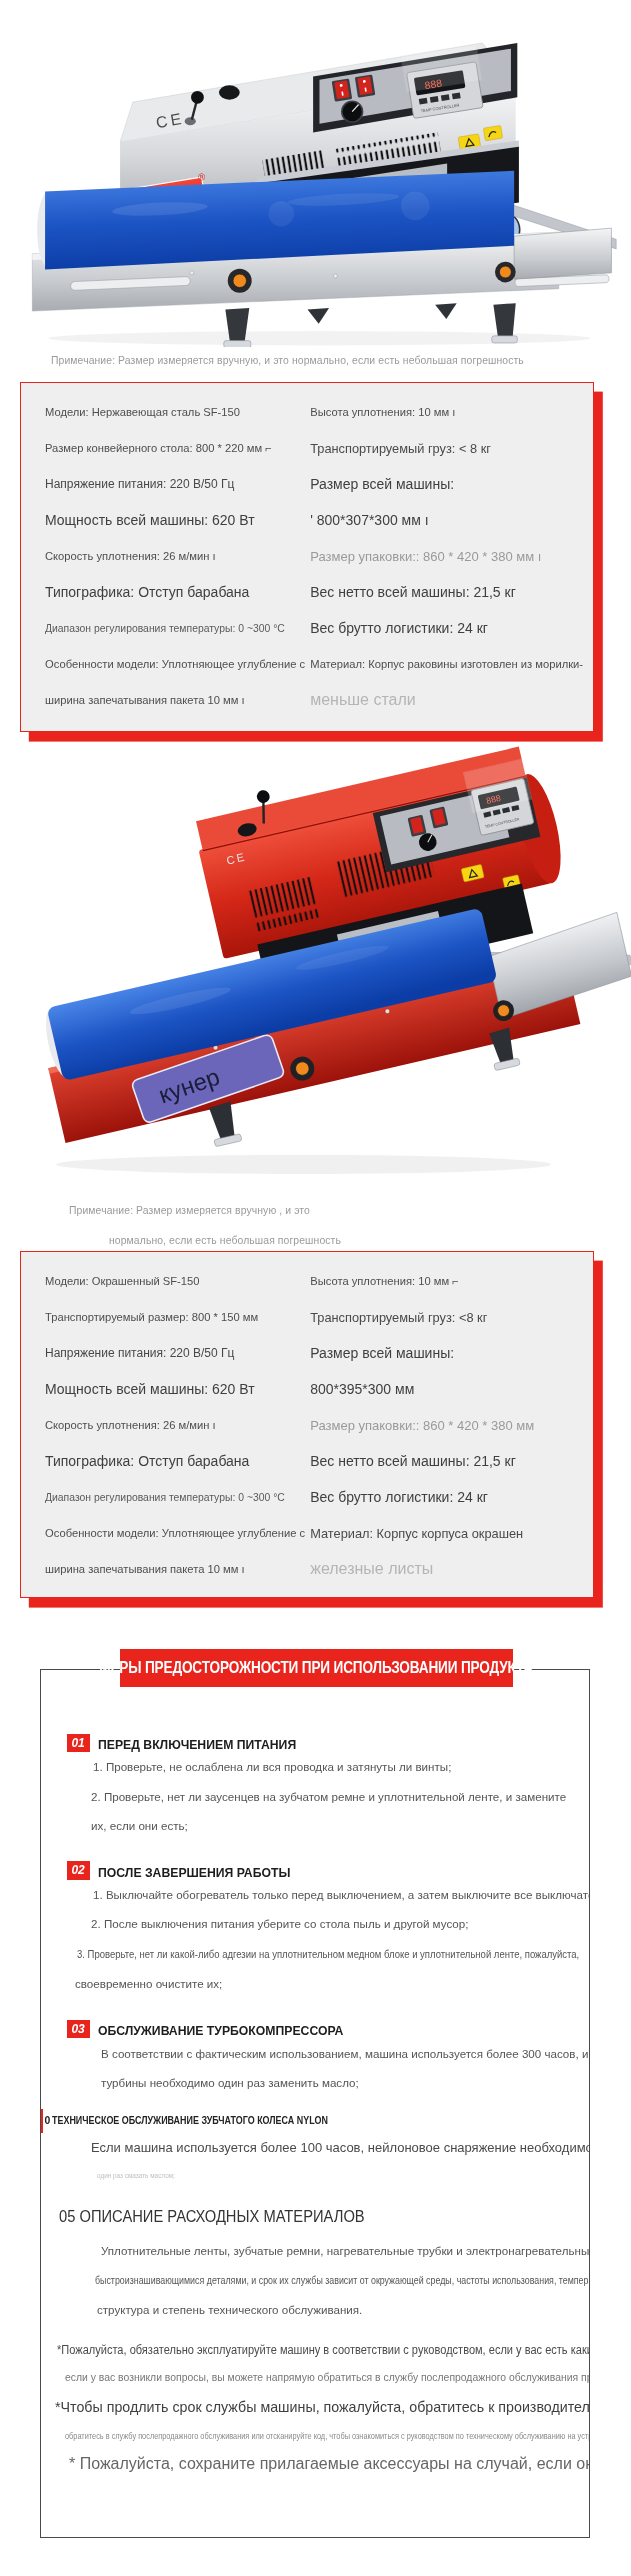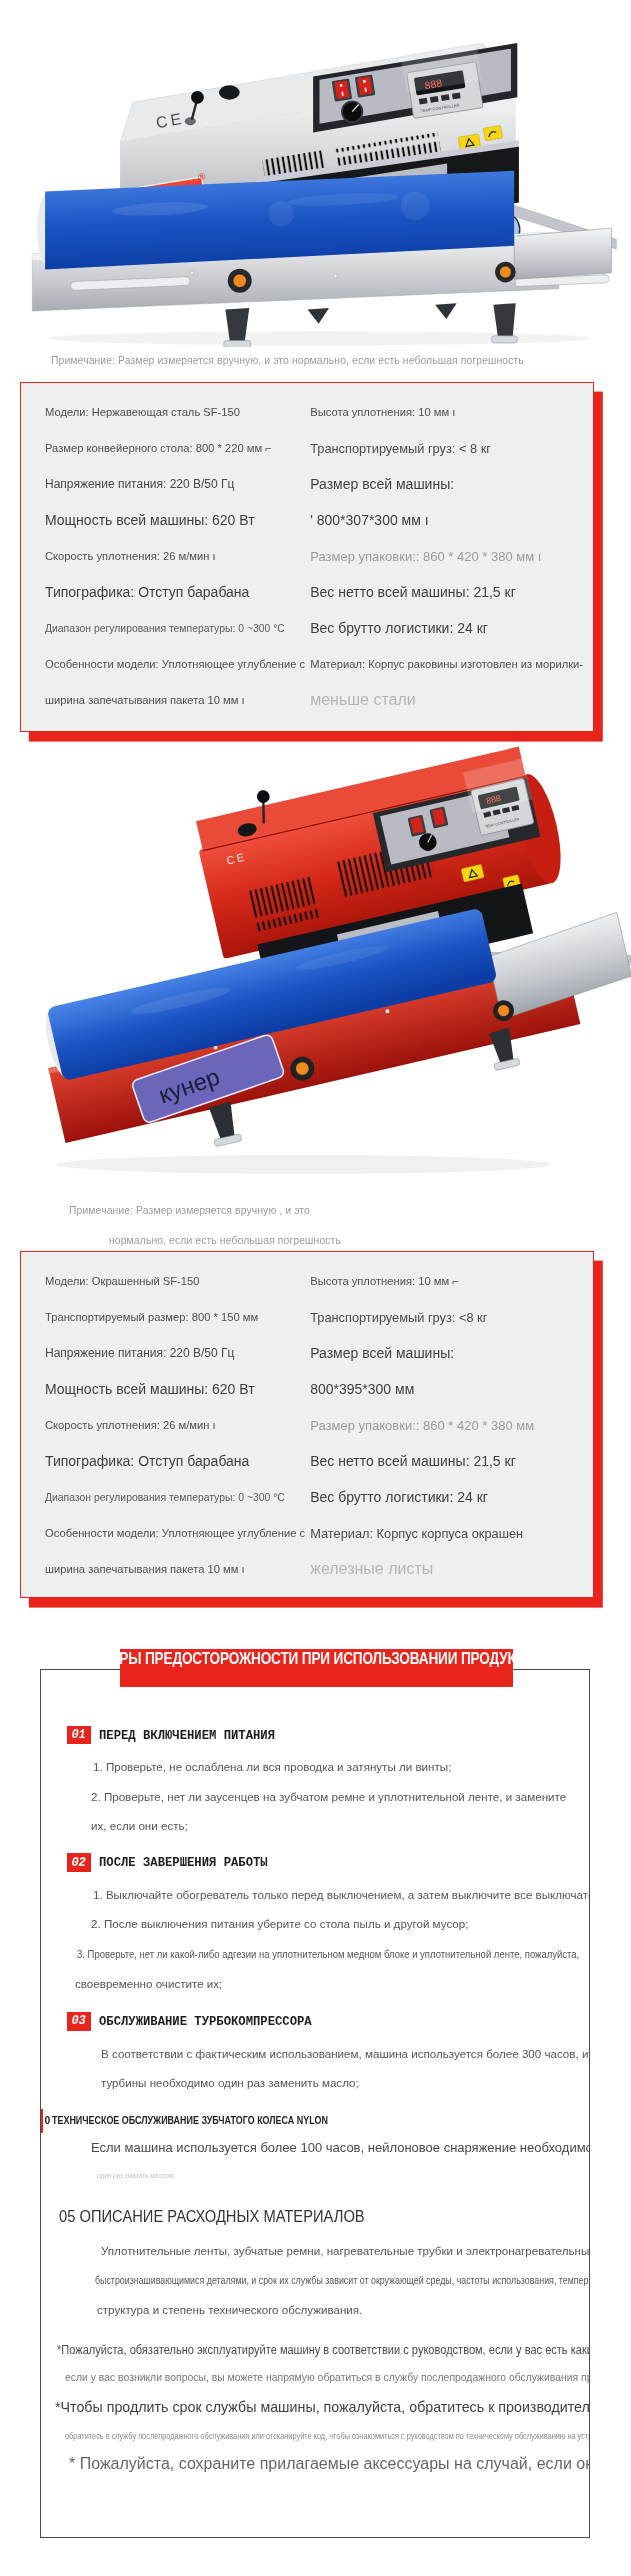--- a/index.html
+++ b/index.html
@@ -21,24 +21,24 @@
   .md   {font-size:12.8px;color:#4a4a4a;}
   .lg   {font-size:14px;color:#3f3f3f;}
   .sm   {font-size:10.4px;color:#5a5a5a;}
   .dim  {font-size:13px;color:#9a9a9a;}
   .faded{font-size:16px;color:#b5b5b5;}
   
   .prec-box{position:absolute;left:40px;top:1669px;width:550px;height:869px;
             border:1.2px solid #4a4a4a;box-sizing:border-box;background:#fff;
             padding-top:48px;overflow:hidden;}
   .prec-banner{position:absolute;left:120px;top:1649px;width:393px;height:38px;
-               background:#e8241c;display:flex;align-items:flex-start;justify-content:center;z-index:3;}
+               background:#e8241c;display:flex;align-items:center;justify-content:center;z-index:3;}
   .prec-banner span{display:inline-block;color:#fff;font-weight:bold;font-size:17px;
                     letter-spacing:-0.2px;transform:scaleX(.8);white-space:nowrap;}
-  .sec-head{display:flex;align-items:center;height:34px;padding-left:25.6px;font-family:Liberation Mono, monospace;}
+  .sec-head{display:flex;align-items:flex-end;height:34px;padding-left:25.6px;}
   .badge{background:#e8241c;color:#fff;font-weight:bold;font-style:italic;
          font-size:12px;padding:3.2px 4.8px;margin-right:8px;line-height:1;}
   .head-txt{display:inline-block;font-size:13px;font-weight:bold;color:#1d1d1d;
             transform:scaleX(.94);transform-origin:left center;white-space:nowrap;}
   .pline{height:29.6px;display:flex;align-items:center;font-size:11.6px;color:#555;white-space:nowrap;text-align:right;}
   .cond{display:inline-block;transform:scaleX(.82);transform-origin:left center;}
   .s4-head{display:flex;align-items:center;height:24px;padding-left:1.6px;border-left:2.4px solid #e8241c;}
   .s4-num{font-size:10.4px;font-weight:bold;color:#222;margin-right:1.6px;}
   .s4-txt{display:inline-block;font-size:10.4px;font-weight:bold;color:#222;
           transform:scaleX(.86);transform-origin:left center;white-space:nowrap;}

